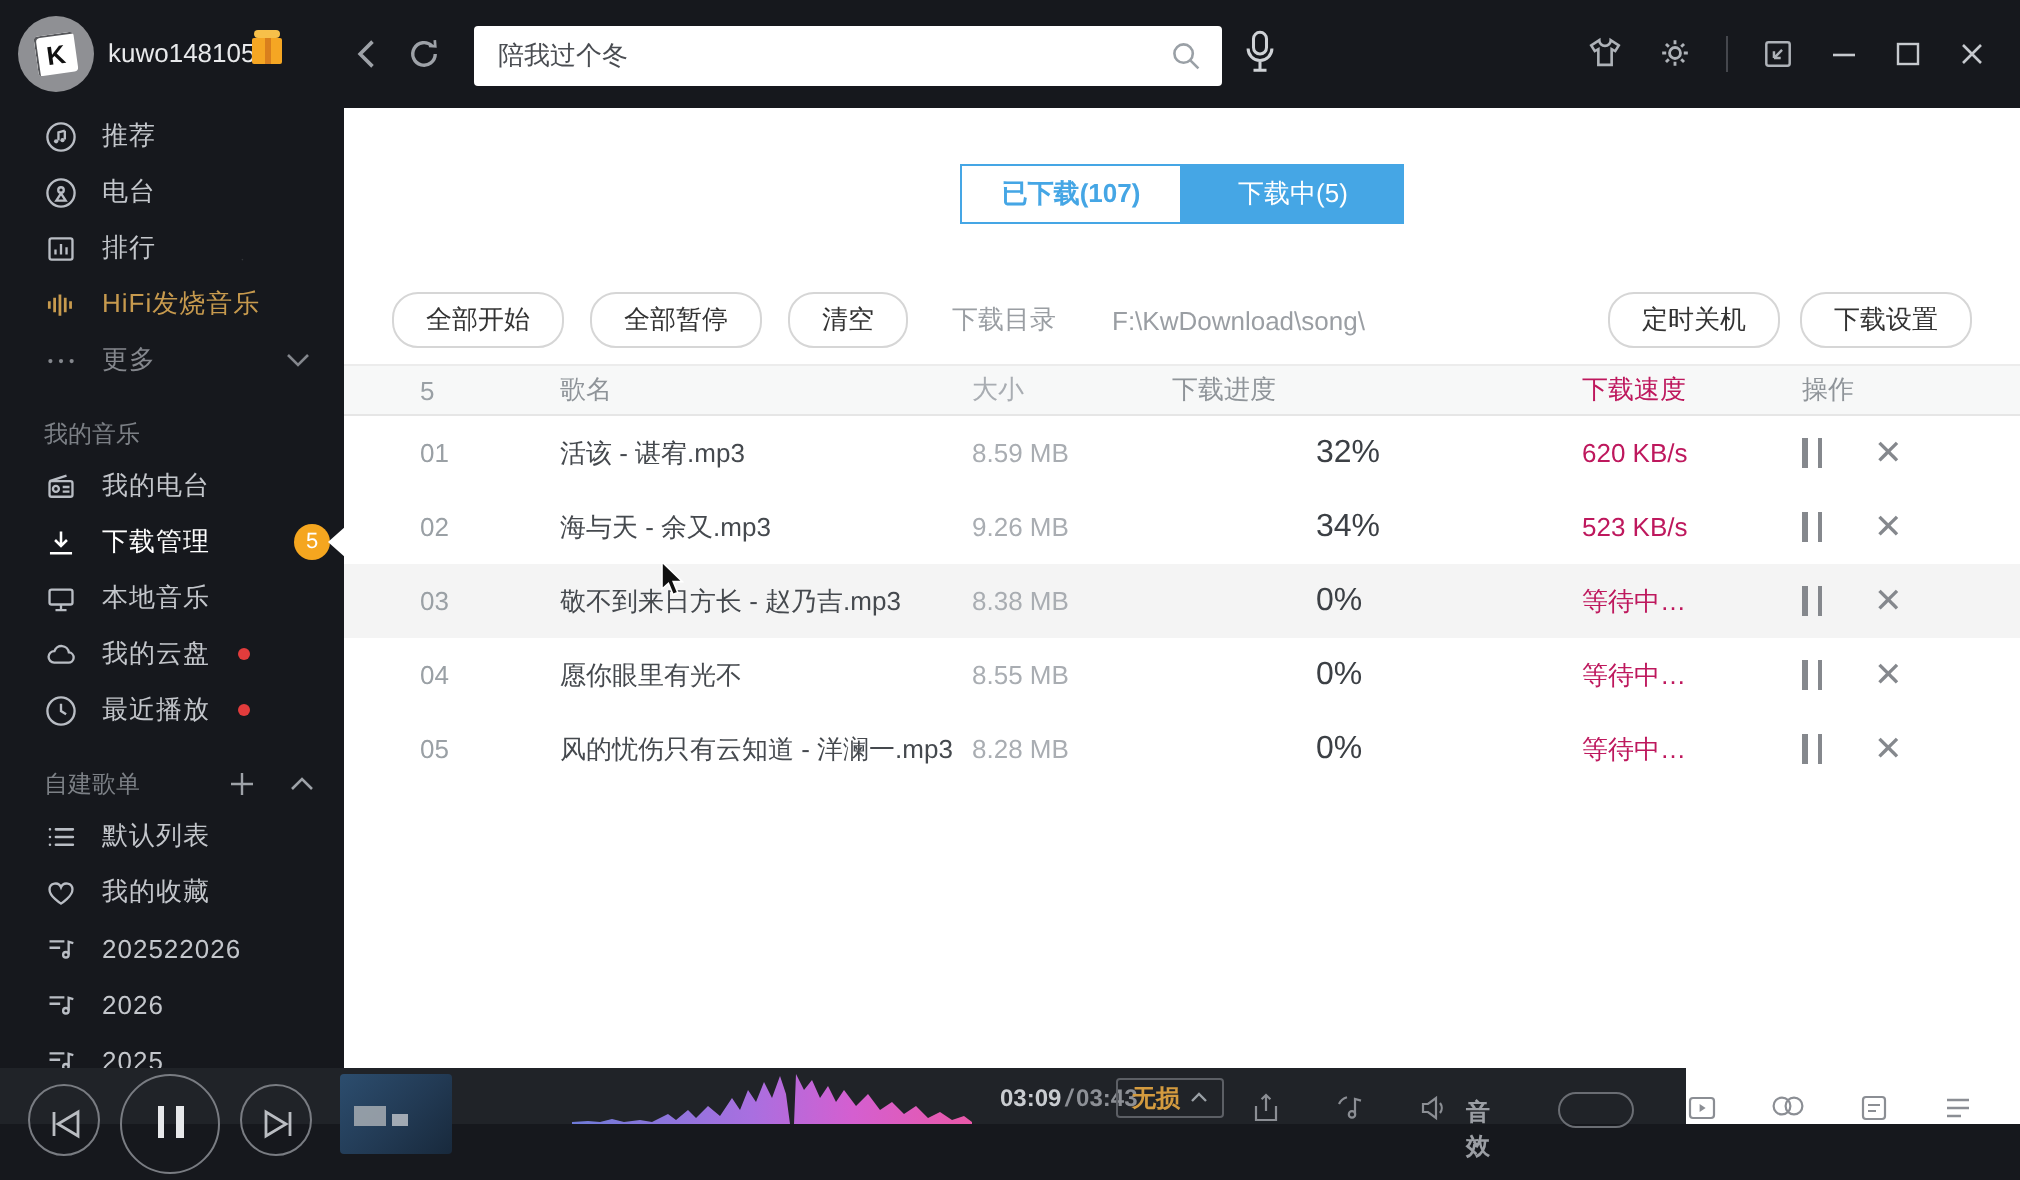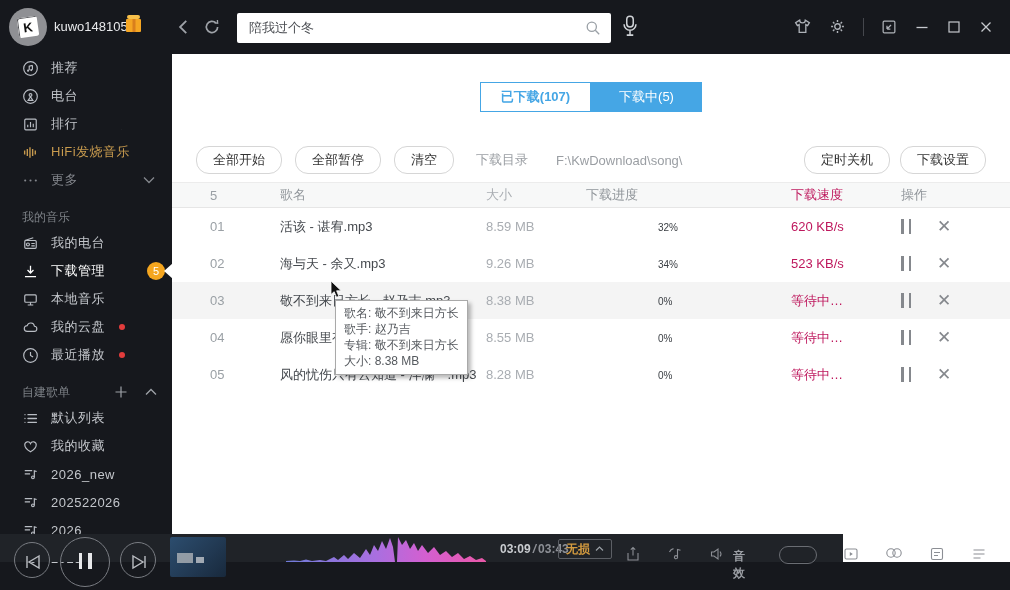--- a/index.html
+++ b/index.html
@@ -78,21 +78,21 @@
   .trow.hl { background:#f4f4f4; }
   .c-idx { width:84px; padding-left:14px; color:#9aa0a5; }
   .c-name { width:206px; color:#45494e; white-space:nowrap; overflow:visible; }
   .head .c-name { color:#8f9499; }
   .c-size { width:100px; color:#a9adb2; }
   .c-prog { width:205px; position:relative; }
   .c-speed { width:110px; color:#be185d; }
   .c-act { width:85px; display:flex; align-items:center; gap:26px; }
   .track { width:185px; height:13px; border-radius:7px; background:#e9e9e9; overflow:hidden; }
   .fill { height:13px; border-radius:7px; background:#54ade7; }
-  .pct { position:absolute; left:72px; top:50%; transform:translateY(-50%); color:#3c4045; font-size:10px; }
+  .pct { position:absolute; left:72px; top:50%; transform:translateY(-50%); color:#3c4045; font-size:16px; }
   .pause-ic { display:flex; gap:5px; cursor:pointer; }
   .pause-ic i { width:2.5px; height:15px; background:#85888d; display:block; }
   .x-ic { color:#85888d; font-size:17px; line-height:1; cursor:pointer; }
 
   .tooltip { position:absolute; left:163px; top:246px; width:133px; background:#fff;
              border:1px solid #a9a9a9; box-shadow:3px 3px 4px rgba(0,0,0,.28);
              padding:4px 8px 5px; z-index:6; }
   .tooltip div { font-size:12px; color:#55595e; line-height:16px; white-space:nowrap; }
   .cursor { position:absolute; left:158px; top:226px; z-index:9; }
 
@@ -336,30 +336,20 @@
       <span class="lbl">我的收藏</span>
     </div>
     <div class="side-item">
       <span class="ico">
           <svg width="17" height="17" viewBox="0 0 16 16" fill="none" stroke="currentColor" stroke-width="1.1">
             <path d="M2.6 4.4h7M2.6 7.4h5"></path>
             <path d="M11.6 10.6V4.6l2.2.6"></path>
             <circle cx="10.3" cy="10.7" r="1.3"></circle>
           </svg>
         </span>
-      <span class="lbl">2026_new</span>
-    </div>
-    <div class="side-item">
-      <span class="ico">
-          <svg width="17" height="17" viewBox="0 0 16 16" fill="none" stroke="currentColor" stroke-width="1.1">
-            <path d="M2.6 4.4h7M2.6 7.4h5"></path>
-            <path d="M11.6 10.6V4.6l2.2.6"></path>
-            <circle cx="10.3" cy="10.7" r="1.3"></circle>
-          </svg>
-        </span>
       <span class="lbl">202522026</span>
     </div>
     <div class="side-item">
       <span class="ico">
           <svg width="17" height="17" viewBox="0 0 16 16" fill="none" stroke="currentColor" stroke-width="1.1">
             <path d="M2.6 4.4h7M2.6 7.4h5"></path>
             <path d="M11.6 10.6V4.6l2.2.6"></path>
             <circle cx="10.3" cy="10.7" r="1.3"></circle>
           </svg>
         </span>
@@ -489,26 +479,20 @@
         <span class="c-act">
           <span class="pause-ic">
               <i></i>
               <i></i>
             </span>
           <span class="x-ic">✕</span>
         </span>
       </div>
     </div>
 
-    <div class="tooltip">
-      <div>歌名: 敬不到来日方长</div>
-      <div>歌手: 赵乃吉</div>
-      <div>专辑: 敬不到来日方长</div>
-      <div>大小: 8.38 MB</div>
-    </div>
 
     <span class="cursor">
       <svg width="14" height="20" viewBox="0 0 14 20">
           <path d="M1 1v13.5l3.2-2.8 2.3 5.6 2.4-1-2.3-5.5h4.6z" fill="#111" stroke="#fff" stroke-width="0.8"></path>
         </svg>
     </span>
   </div>
 
   <div class="player">
     <div class="pc prev">

